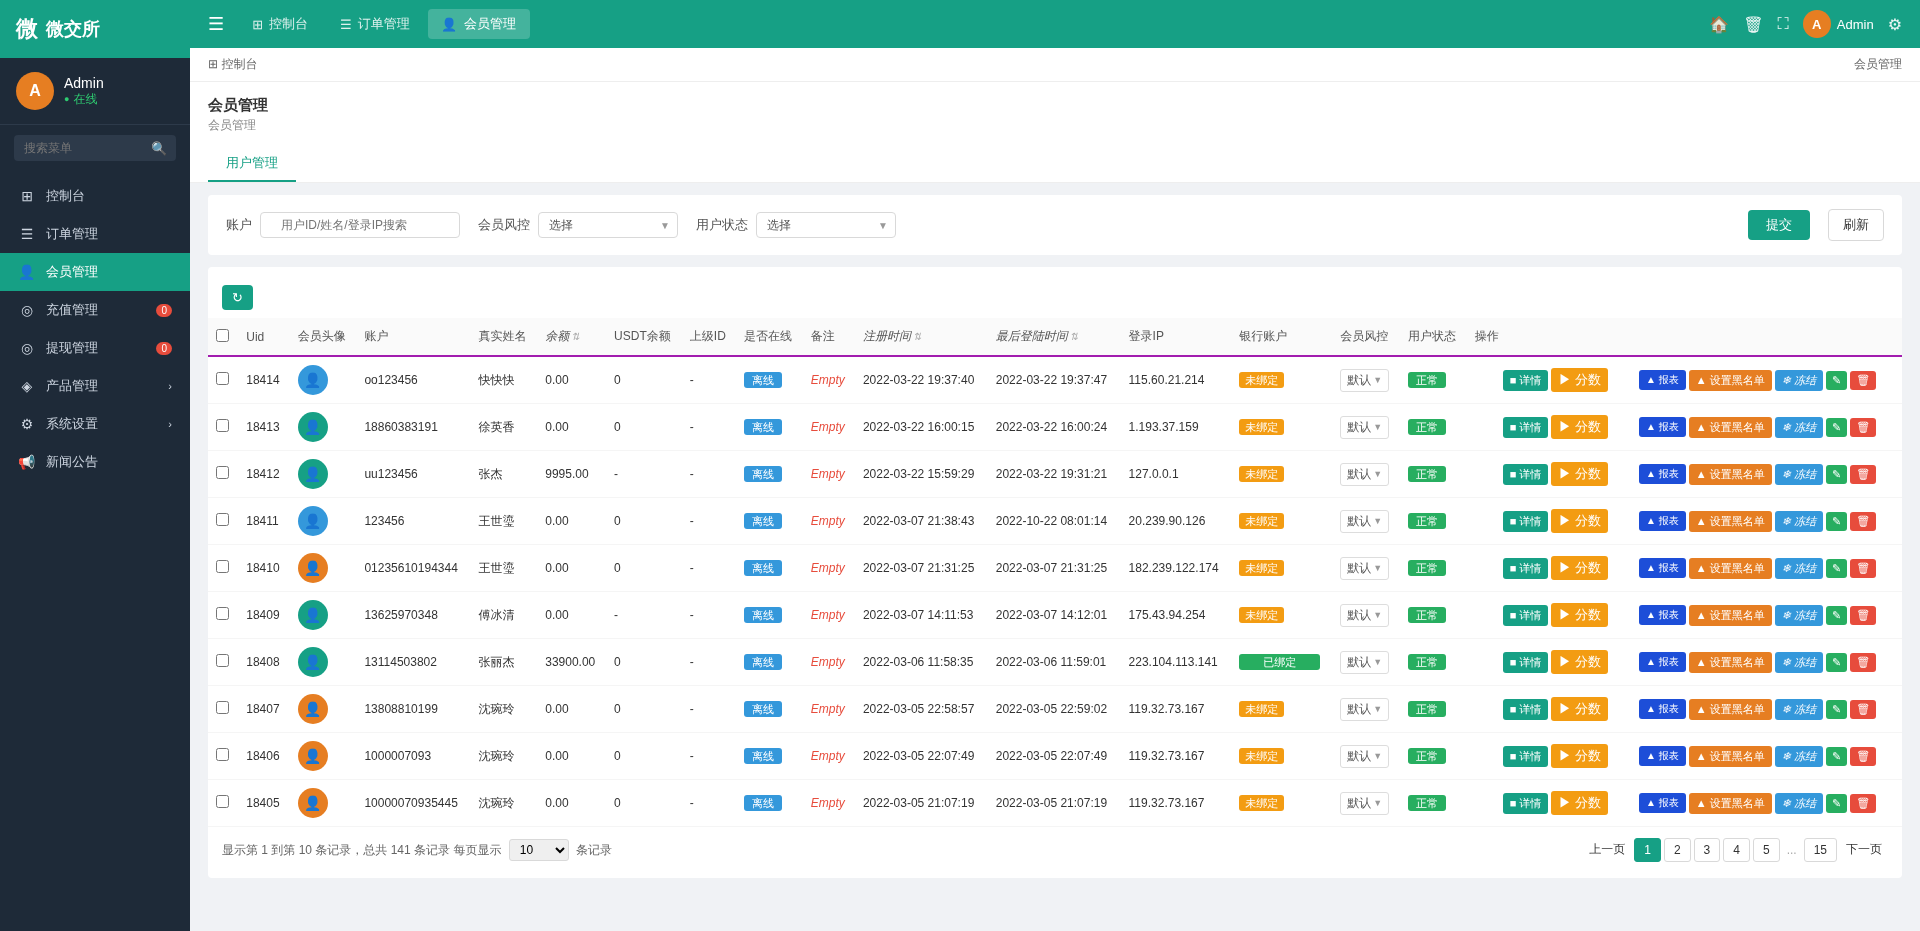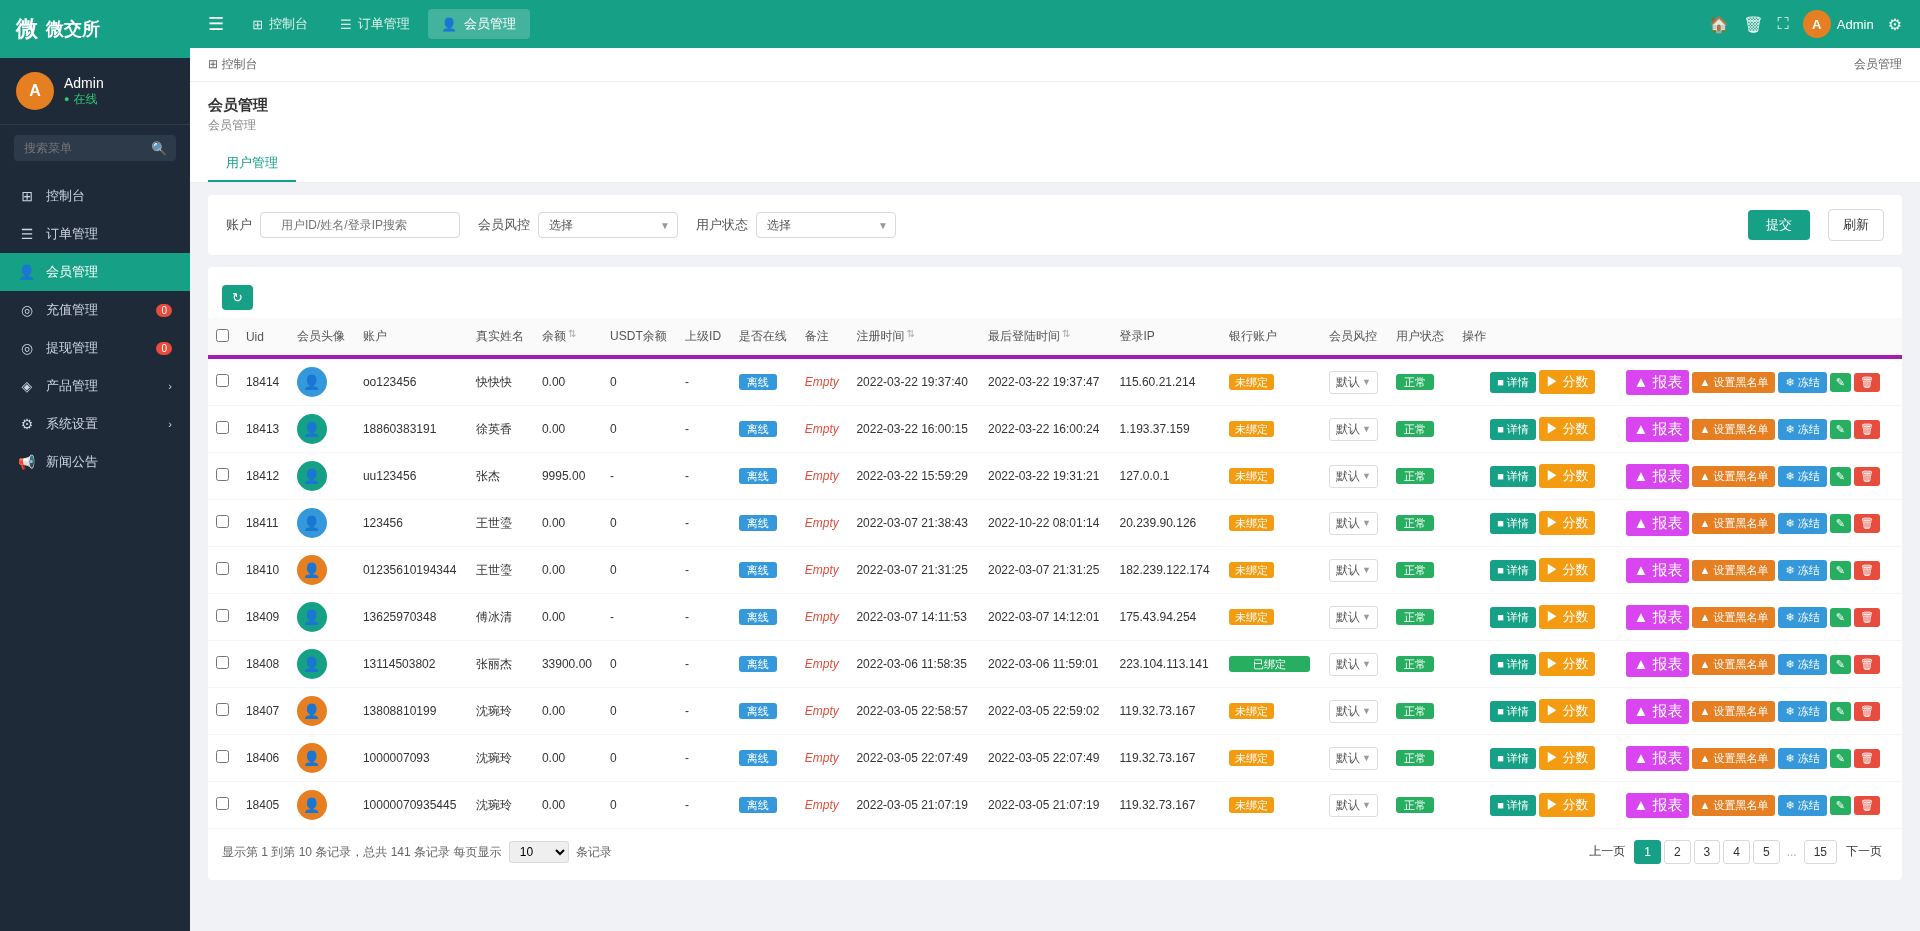--- a/index.html
+++ b/index.html
@@ -57,45 +57,45 @@
     .select-wrap::after { content: '▼'; position: absolute; right: 8px; top: 50%; transform: translateY(-50%); font-size: 10px; color: #999; pointer-events: none; }
     .btn-submit { background: #16a085; color: #fff; border: none; border-radius: 4px; padding: 6px 18px; font-size: 13px; cursor: pointer; }
     .btn-refresh { background: #fff; color: #333; border: 1px solid #d9d9d9; border-radius: 4px; padding: 6px 14px; font-size: 13px; cursor: pointer; }
     .filter-spacer { flex: 1; }
 
     .table-wrap { background: #fff; margin: 12px 18px; border-radius: 4px; padding: 10px 0; }
     .table-toolbar { padding: 8px 14px; display: flex; gap: 8px; }
     .btn-refresh-icon { background: #16a085; color: #fff; border: none; border-radius: 4px; padding: 5px 10px; cursor: pointer; font-size: 13px; }
 
     table { width: 100%; border-collapse: collapse; font-size: 12px; }
-    thead tr { background: #fafafa; border-bottom: 4px solid #a21caf; }
+    thead tr { background: #fafafa; border-bottom: 2px solid #a21caf; }
     th { padding: 10px 8px; text-align: left; color: #555; font-weight: 500; white-space: nowrap; border-bottom: 1px solid #eee; }
     td { padding: 8px 8px; color: #333; border-bottom: 1px solid #f5f5f5; white-space: nowrap; vertical-align: middle; }
-    .th-sort { cursor: pointer; display: inline-flex; align-items: flex-start; gap: 2px; }
+    .th-sort { cursor: pointer; display: inline-flex; align-items: center; gap: 2px; font-style: italic; }
     .sort-icon { color: #aaa; font-size: 10px; }
 
     input[type="checkbox"] { cursor: pointer; }
 
     .avatar-img { width: 30px; height: 30px; border-radius: 50%; display: flex; align-items: center; justify-content: center; font-size: 14px; }
 
     .badge-offline { background: #3498db; color: #fff; border-radius: 3px; padding: 2px 8px; font-size: 11px; }
     .badge-empty { color: #e74c3c; font-style: italic; font-size: 12px; }
     .badge-unset { background: #f39c12; color: #fff; border-radius: 3px; padding: 2px 6px; font-size: 11px; }
     .badge-set { background: #27ae60; color: #fff; border-radius: 3px; padding: 2px 24px; font-size: 11px; }
     .badge-normal { background: #27ae60; color: #fff; border-radius: 3px; padding: 2px 8px; font-size: 11px; }
 
     .default-dropdown { display: inline-flex; align-items: center; gap: 2px; font-size: 12px; color: #555; cursor: pointer; border: 1px solid #ddd; border-radius: 3px; padding: 2px 6px; }
     .default-dropdown .dd-arrow { font-size: 9px; color: #999; }
 
     .action-btns { display: flex; gap: 3px; flex-wrap: wrap; align-items: center; padding-left: 28px; }
     .btn-detail { background: #16a085; color: #fff; border: none; border-radius: 3px; padding: 3px 7px; font-size: 11px; cursor: pointer; white-space: nowrap; }
     .btn-score { background: #f39c12; color: #fff; border: none; border-radius: 3px; padding: 3px 7px; font-size: 13px; cursor: pointer; white-space: nowrap; }
-    .btn-report { background: #d946ef; color: #fff; border: none; border-radius: 3px; padding: 3px 7px; font-size: 15px; cursor: pointer; white-space: nowrap; margin-left: 28px; }
+    .btn-report { background: #1d4ed8; color: #fff; border: none; border-radius: 3px; padding: 3px 7px; font-size: 10px; cursor: pointer; white-space: nowrap; margin-left: 28px; }
     .btn-blacklist { background: #e67e22; color: #fff; border: none; border-radius: 3px; padding: 3px 7px; font-size: 11px; cursor: pointer; white-space: nowrap; }
-    .btn-freeze { background: #3498db; color: #fff; border: none; border-radius: 3px; padding: 3px 7px; font-size: 11px; cursor: pointer; white-space: nowrap; }
+    .btn-freeze { background: #3498db; color: #fff; border: none; border-radius: 3px; padding: 3px 7px; font-size: 11px; cursor: pointer; white-space: nowrap; font-style: italic; }
     .btn-edit { background: #27ae60; color: #fff; border: none; border-radius: 3px; padding: 3px 6px; font-size: 11px; cursor: pointer; }
     .btn-delete { background: #e74c3c; color: #fff; border: none; border-radius: 3px; padding: 3px 6px; font-size: 11px; cursor: pointer; }
 
     .pagination-bar { display: flex; align-items: center; justify-content: space-between; padding: 10px 14px 6px; }
     .pagination-info { font-size: 12px; color: #666; }
     .pagination-info .per-page-select { border: 1px solid #d9d9d9; border-radius: 3px; padding: 2px 18px 2px 6px; font-size: 12px; margin: 0 4px; cursor: pointer; }
     .pagination-btns { display: flex; align-items: center; gap: 3px; }
     .page-btn { border: 1px solid #d9d9d9; background: #fff; color: #333; border-radius: 3px; padding: 4px 9px; font-size: 12px; cursor: pointer; }
     .page-btn.active { background: #16a085; color: #fff; border-color: #16a085; }
     .page-btn-text { background: none; border: none; color: #333; padding: 4px 6px; font-size: 12px; cursor: pointer; }

